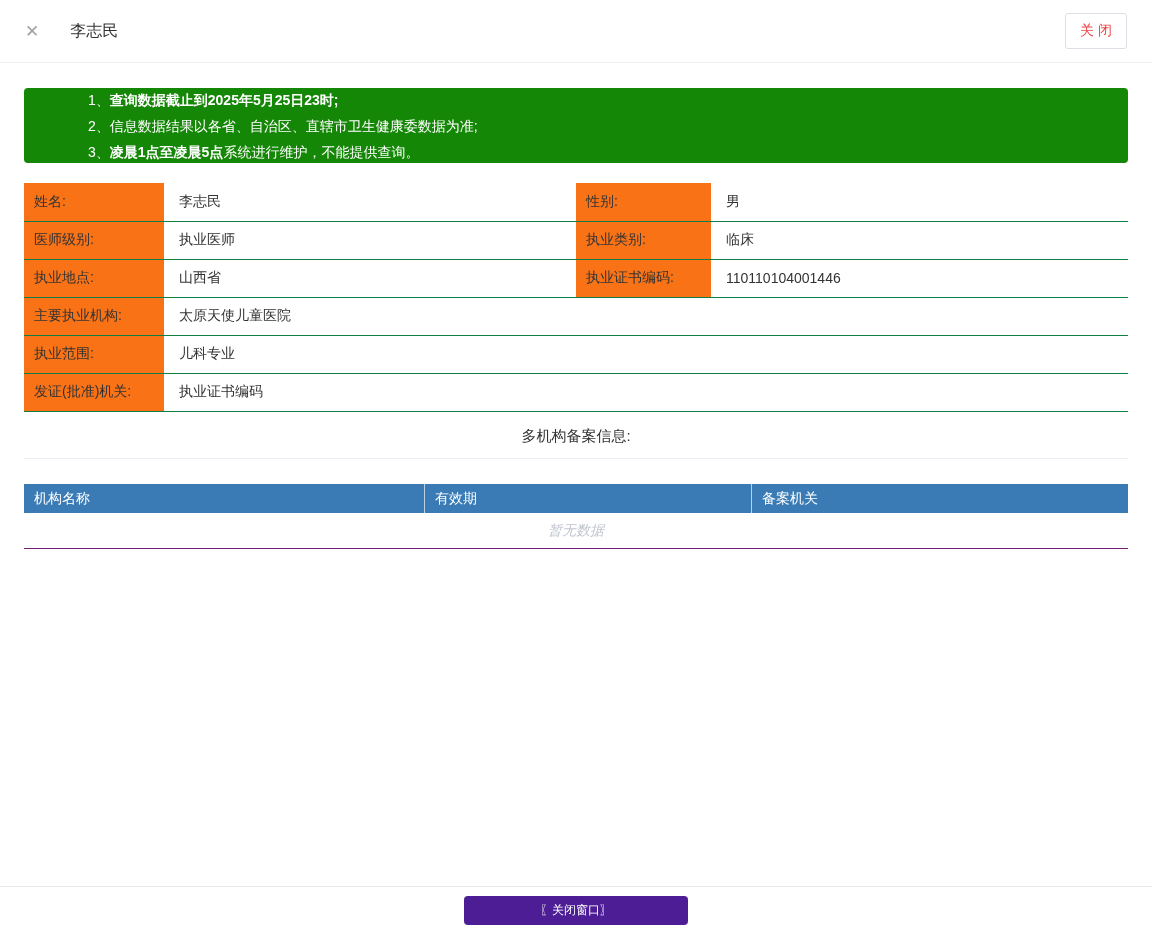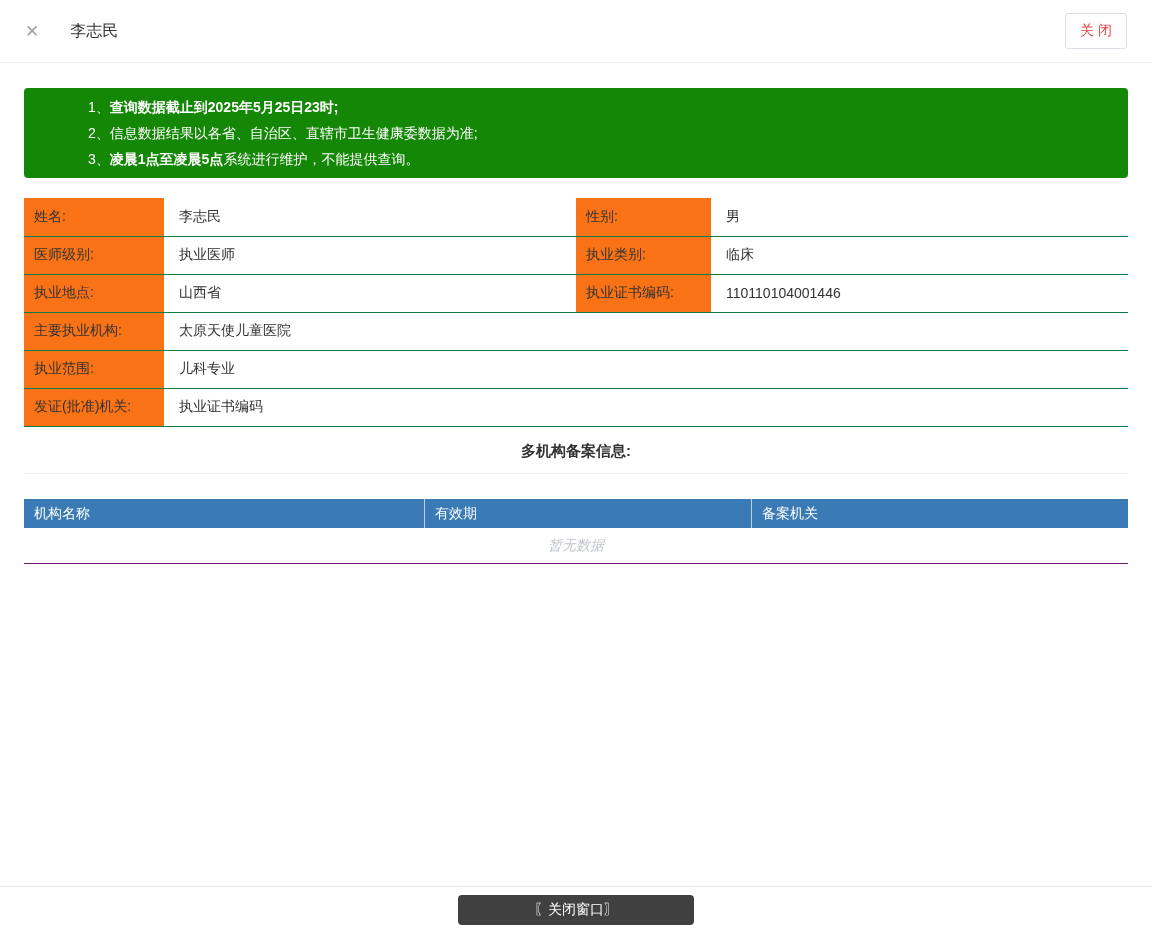--- a/index.html
+++ b/index.html
@@ -19,21 +19,21 @@
   .title { margin-left:31px; font-size:16px; color:#333; }
   .topbar-spacer { flex:1; }
   .btn-close {
     background:#fff; border:1px solid #dcdfe6; border-radius:3px;
     padding:8px 14px; font-size:14px; color:#ef4444; cursor:pointer;
     font-family: inherit;
   }
 
   
   .notice {
-    margin:25px 24px 16px; height:90px; background:#148706; border-radius:4px;
+    margin:25px 24px 16px; height:75px; background:#148706; border-radius:4px;
     color:#fff; padding:6px 20px 6px 64px; display:flex; flex-direction:column;
     justify-content:center;
   }
   .n-line { line-height:26px; font-size:14px; }
   .n-line b { font-weight:bold; }
 
   
   table.info-table {
     width:1104px; margin:20px 24px 0; border-collapse:collapse; table-layout:fixed;
   }
@@ -41,21 +41,21 @@
     height:38px; border-bottom:1px solid #0d7d45; font-size:14px;
     vertical-align:middle; overflow:hidden; white-space:nowrap;
   }
   td.lbl { background:#f97316; padding:0 10px; color:#333; }
   td.val { background:#fff; padding:0 15px; color:#333; }
   col.c-lbl1 { width:140px; } col.c-val1 { width:412px; }
   col.c-lbl2 { width:135px; } col.c-val2 { width:417px; }
 
   
   .filing-heading {
-    text-align:center; font-weight:bold; font-size:15px; color:#333;
+    text-align:center; font-weight:normal; font-size:15px; color:#333;
     margin:15px 0 12px;
   }
   .divider { margin:0 24px; border-bottom:1px solid #ebeef5; }
 
   .f-table { margin:25px 24px 0; }
   .f-head { display:flex; background:#3a7bb5;gap:9px; }
   .f-th {
     color:#fff; font-size:14px; padding:6px 10px; line-height:17px;
     border-left:1px solid rgba(255,255,255,.65);
   }
@@ -67,22 +67,22 @@
     font-style:italic;
   }
 
   
   .footer {
     position:absolute; left:0; bottom:0; width:100%; height:47px;
     border-top:1px solid #e8e8e8; background:#fff;
     display:flex; align-items:center; justify-content:center;
   }
   .btn-close-window {
-    background:#404040; color:#fff; border:none; border-radius:4px;
-    padding:6px 76px; font-size:14px; cursor:pointer; font-family:inherit;
+    background:#4c1d95; color:#fff; border:none; border-radius:4px;
+    padding:6px 76px; font-size:12px; cursor:pointer; font-family:inherit;
   }
 </style>
 </head>
 <body>
 
 <div class="page">
 
   <div class="topbar">
     <span class="close-x">✕</span>
     <span class="title">李志民</span>

